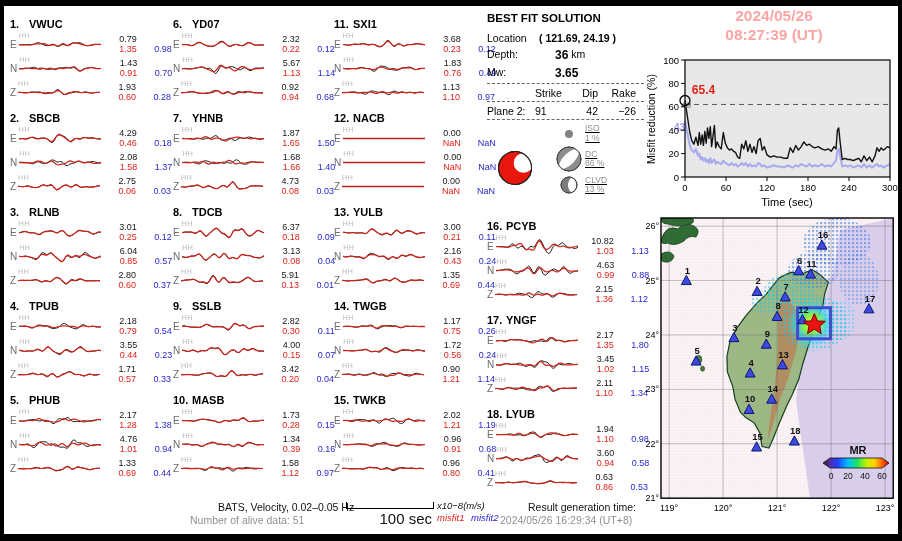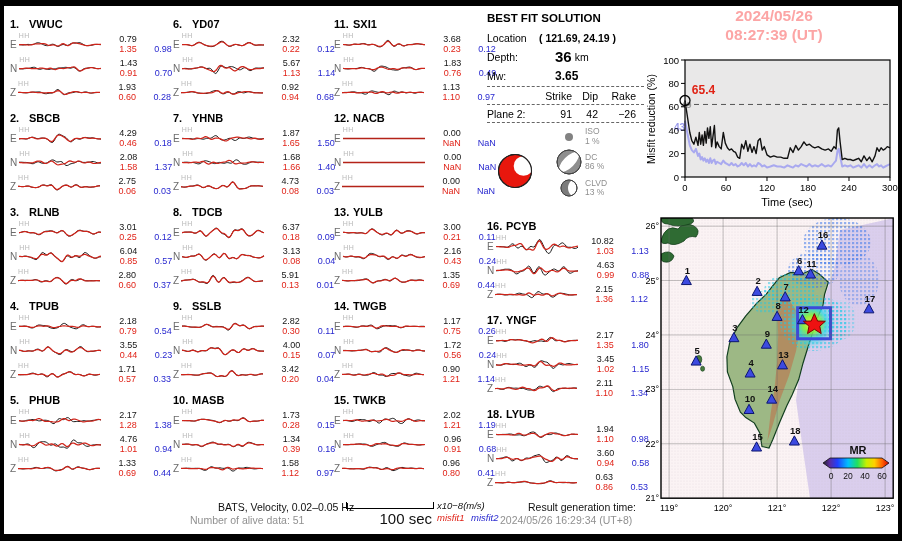--- a/index.html
+++ b/index.html
@@ -17,32 +17,32 @@
   .trace{position:relative;width:86px;height:24px;}
   .chan{position:absolute;top:0;left:2px;font-size:7px;color:#b8b8b8;letter-spacing:.5px;}
   .valwrap{display:flex;align-items:flex-end;margin-left:3px;}
   .vals{width:31px;text-align:right;font-size:9px;line-height:10px;}
   .v-peak{color:#151515;}
   .v-m1{color:#e02318;}
   .v-m2{width:35px;text-align:right;font-size:9px;line-height:10px;color:#2727cf;}
   
   #bestfit{position:absolute;left:487px;top:12px;width:157px;color:#000;}
   .bf-title{font-size:11.5px;font-weight:bold;margin-bottom:8px;}
-  .bf-row{display:flex;align-items:center;font-size:10.5px;margin-bottom:4px;}
+  .bf-row{display:flex;align-items:flex-start;font-size:10.5px;margin-bottom:4px;}
   .bf-label{width:52px;}
   .loc-val{font-weight:bold;}
-  .depth-val{font-weight:bold;font-size:15px;margin-left:16px;margin-right:3px;}
+  .depth-val{font-weight:bold;font-size:12px;margin-left:16px;margin-right:3px;}
   .mw-val{font-weight:bold;font-size:12px;margin-left:16px;}
   .bf-table{font-size:10.5px;margin-top:3px;}
   .bf-tr{display:flex;padding:2.5px 0;border-bottom:1px dashed #666;}
   .bf-tr.head{border-top:1px dashed #666;}
-  .c0{width:48px;} .c1{width:37px;text-align:right;} .c2{width:26px;text-align:right;} .c3{width:38px;text-align:right;}
+  .c0{width:48px;} .c1{width:37px;} .c2{width:26px;text-align:right;} .c3{width:38px;text-align:right;}
   #mech{position:relative;height:90px;margin-top:4px;}
   #beachball{position:absolute;left:8px;top:24px;}
-  #decomp{position:absolute;left:66px;top:0px;}
+  #decomp{position:absolute;left:66px;top:0px;text-decoration:underline;}
   .dec-item{display:flex;align-items:center;margin-bottom:2px;}
   .dec-icon{width:32px;display:flex;justify-content:center;align-items:center;}
   .dec-lab{font-size:8.5px;color:#8f8f8f;line-height:9.5px;}
   
   #evhead{position:absolute;left:648px;top:6px;width:252px;text-align:center;font-size:15.5px;font-weight:bold;line-height:19px;color:#fca5a5;}
   #misfit-wrap{position:absolute;left:645px;top:50px;width:256px;height:160px;}
   #map-wrap{position:absolute;left:644px;top:210px;width:258px;height:312px;}
   
   .foot-b{font-size:10.5px;color:#111;line-height:13px;padding-left:28px;}
   .foot-g{font-size:10.5px;color:#909090;line-height:13px;}

